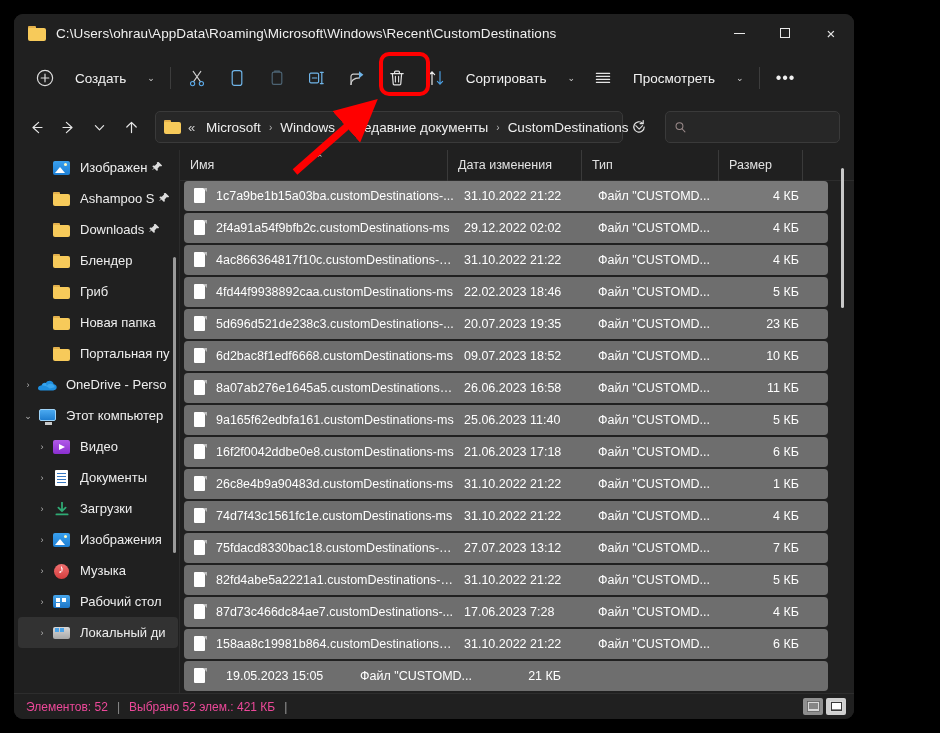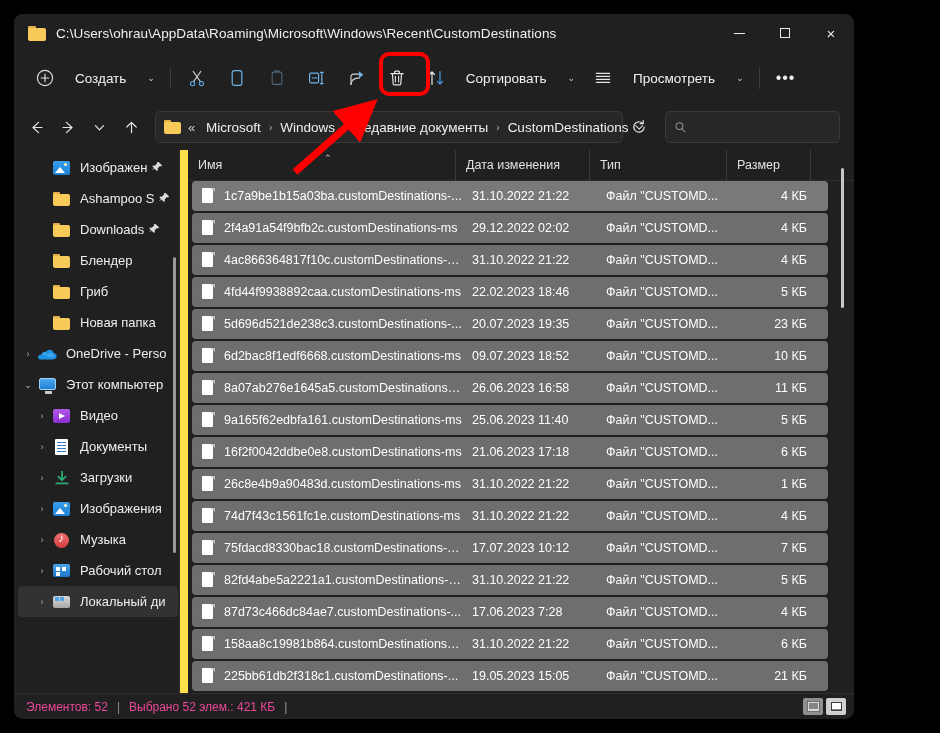--- a/index.html
+++ b/index.html
@@ -175,22 +175,21 @@
     font-family: "Liberation Sans", sans-serif;
     width: 100%;
   }
   .searchbox input::placeholder { color: #8d8d8d; }
 
   
   .content {
     position: relative;
     height: 543px;
     display: flex;
-    background: #fde047;
-    gap: 8px;
+    background: #404040;
   }
 
   
   .sidebar {
     width: 166px;
     position: relative;
     background: #202020;
     padding-top: 2px;
     overflow: hidden;
     flex: 0 0 auto;
@@ -702,20 +701,28 @@
             </div>
             <div class="nav-item">
               <span class="nav-exp empty" style="margin-left: 14px;"></span>
               <span class="nav-ic ic-folder">
                 <span class="tab"></span>
                 <span class="body"></span>
               </span>
               <span class="nav-label">Новая папка</span>
             </div>
             <div class="nav-item">
+              <span class="nav-exp empty" style="margin-left: 14px;"></span>
+              <span class="nav-ic ic-folder">
+                <span class="tab"></span>
+                <span class="body"></span>
+              </span>
+              <span class="nav-label">Портальная пу</span>
+            </div>
+            <div class="nav-item">
               <span class="nav-exp">›</span>
               <span class="nav-ic">
                 <svg class="ic-cloud" viewBox="0 0 19 11">
                   <path d="M4.2 10.4h11.1c2 0 3.4-1.4 3.4-3.1 0-1.6-1.3-2.9-3-3-.3-2-2-3.5-4.1-3.5-1.6 0-3 .9-3.7 2.2-.4-.2-.8-.3-1.3-.3-1.5 0-2.7 1.1-2.9 2.5C1.3 5.5 0 6.7 0 8.2c0 1.3 1.1 2.2 2.5 2.2z" fill="#1f8fe0"></path>
                   <path d="M7.8 3c-1.6 0-3 .9-3.7 2.2 3 .3 5.6 1.6 7.4 3.3 2.2-.4 4.1-.9 5.2-1.2-.3-2-2-3.5-4.1-3.5-1.6 0-3 .9-3.7 2.2" fill="#3aa6ee"></path>
                 </svg>
               </span>
               <span class="nav-label">OneDrive - Perso</span>
             </div>
             <div class="nav-item">
@@ -910,21 +917,21 @@
               <span class="cell date">31.10.2022 21:22</span>
               <span class="cell type">Файл "CUSTOMD...</span>
               <span class="cell size">4 КБ</span>
             </div>
             <div class="row">
               <span class="rf-icon">
                 <span class="page"></span>
                 <span class="fold"></span>
               </span>
               <span class="cell name">75fdacd8330bac18.customDestinations-ms</span>
-              <span class="cell date">17.07.2023 10:12</span>
+              <span class="cell date">27.07.2023 13:12</span>
               <span class="cell type">Файл "CUSTOMD...</span>
               <span class="cell size">7 КБ</span>
             </div>
             <div class="row">
               <span class="rf-icon">
                 <span class="page"></span>
                 <span class="fold"></span>
               </span>
               <span class="cell name">82fd4abe5a2221a1.customDestinations-ms</span>
               <span class="cell date">31.10.2022 21:22</span>
@@ -949,21 +956,20 @@
               <span class="cell name">158aa8c19981b864.customDestinations-ms</span>
               <span class="cell date">31.10.2022 21:22</span>
               <span class="cell type">Файл "CUSTOMD...</span>
               <span class="cell size">6 КБ</span>
             </div>
             <div class="row">
               <span class="rf-icon">
                 <span class="page"></span>
                 <span class="fold"></span>
               </span>
-              <span class="cell name">225bb61db2f318c1.customDestinations-...</span>
               <span class="cell date">19.05.2023 15:05</span>
               <span class="cell type">Файл "CUSTOMD...</span>
               <span class="cell size">21 КБ</span>
             </div>
           </div>
         <div class="list-scroll"></div>
       </div>
     </div>
 
     <div class="statusbar">

